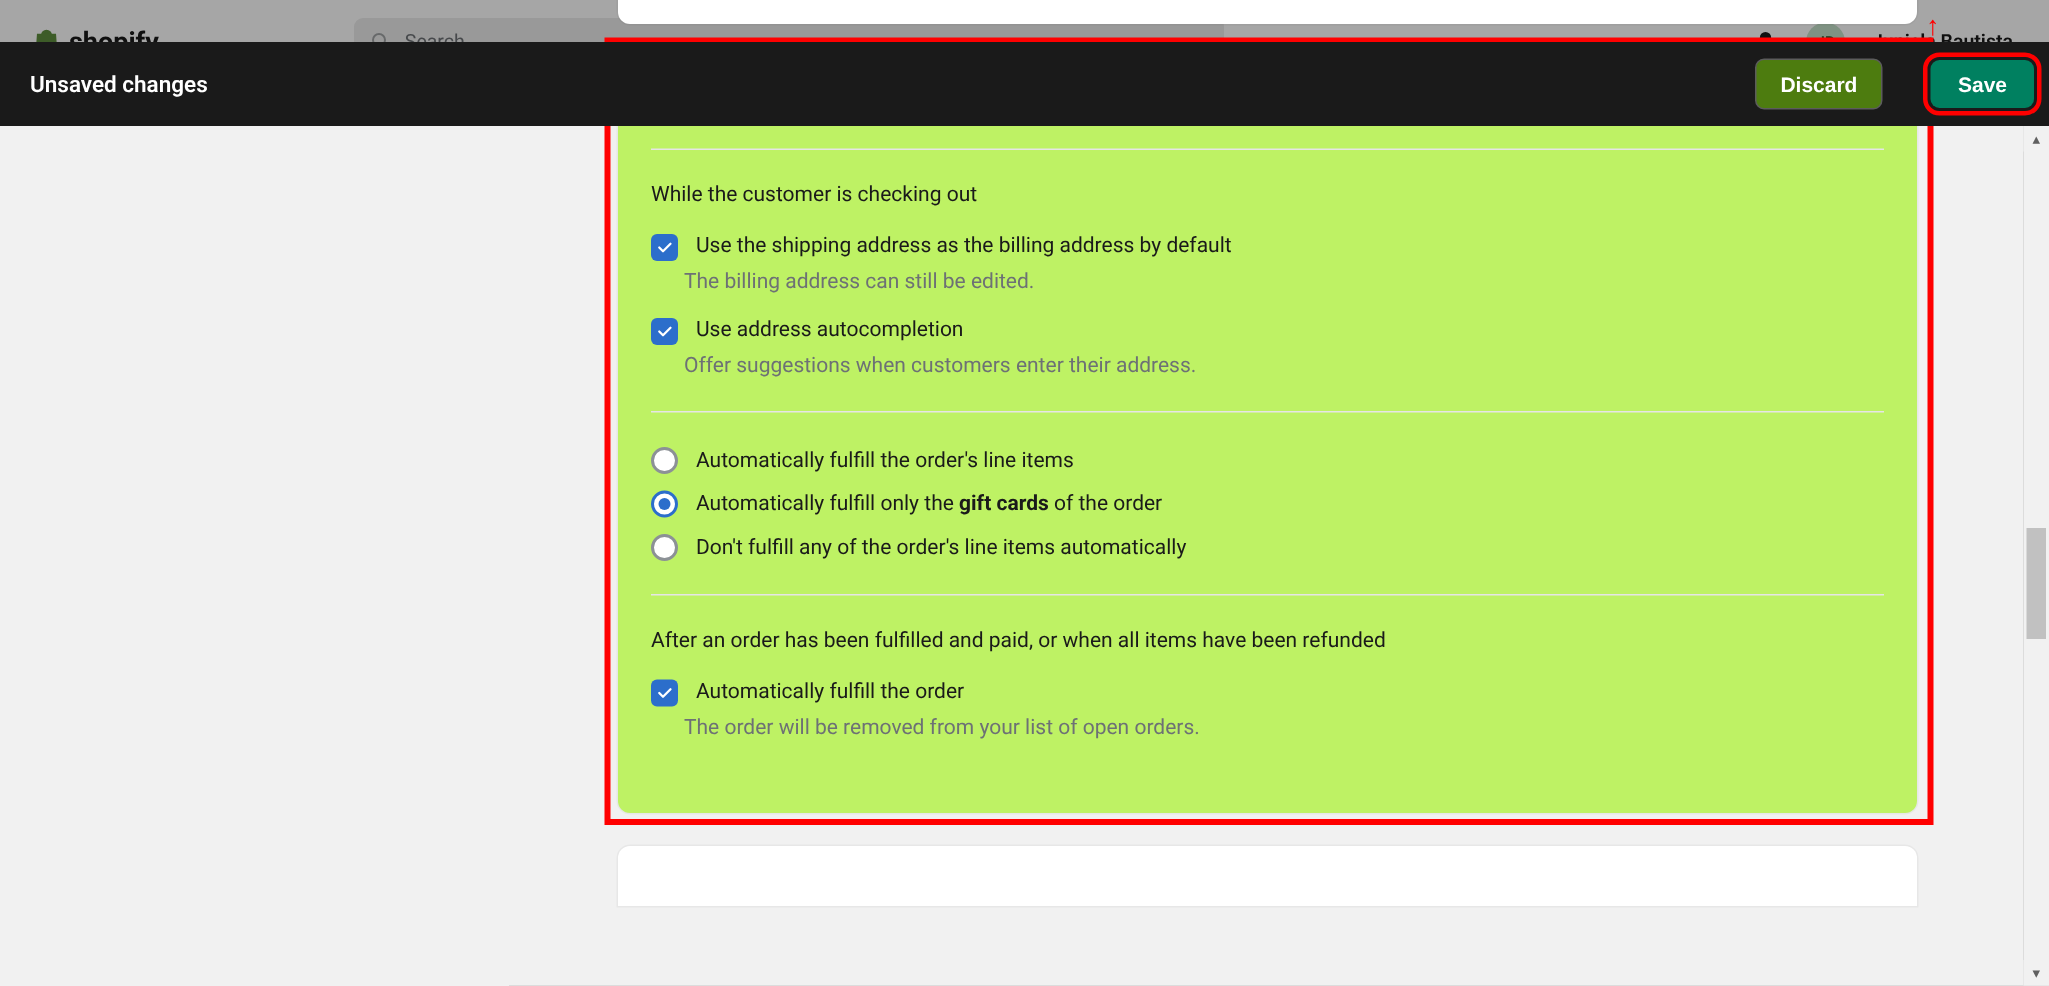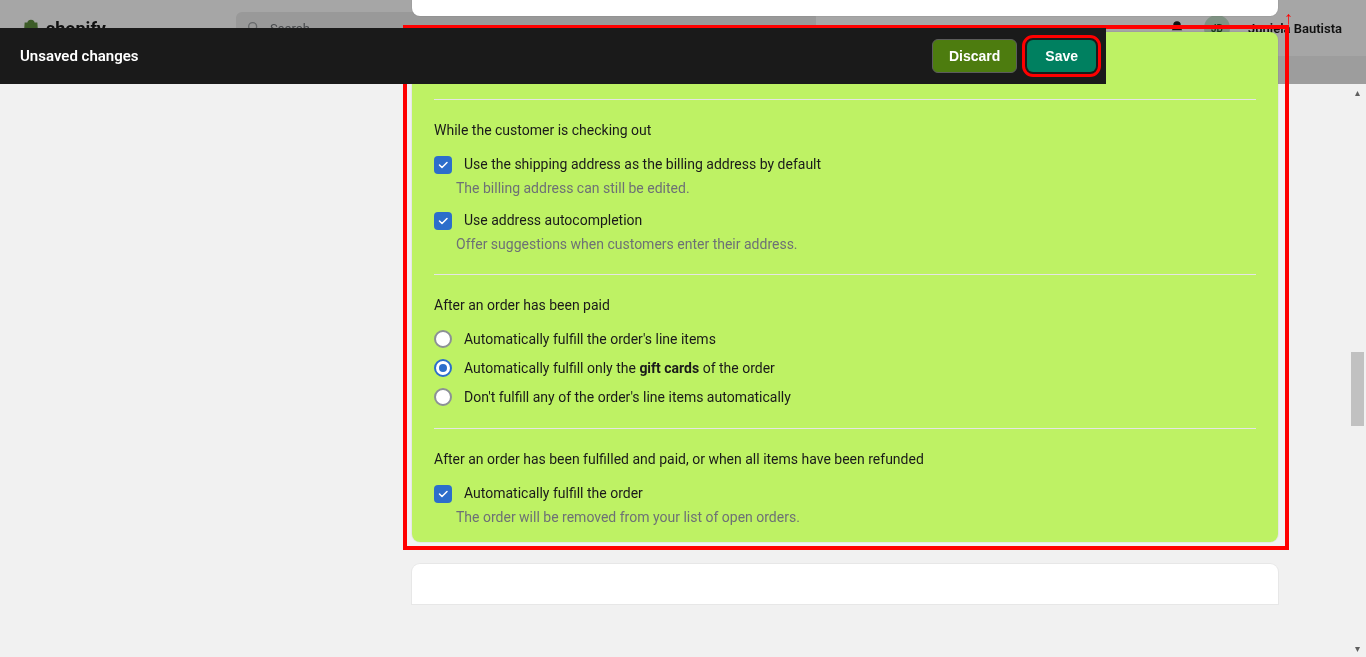--- a/index.html
+++ b/index.html
@@ -26,36 +26,36 @@
     display:flex; align-items:center; padding:0 10px; color:#6d7175; font-size:13px;
   }
   .search-icon { width:16px; height:16px; margin-right:8px; opacity:0.6;}
   .header-right { margin-left:auto; display:flex; align-items:center; gap:18px; margin-right:24px; color:#1a1a1a;}
   .bell-icon { width:18px; height:18px; }
   .avatar { width:26px; height:26px; border-radius:50%; background:#c4e0c9; color:#245b2b; font-size:10px; font-weight:600; display:flex; align-items:center; justify-content:center;}
   .username { font-size:13px; font-weight:600; }
 
   
   .unsaved-bar {
-    position:absolute; left:0; top:28px; width:1106px; height:56px;
+    position:absolute; left:0; top:28px; width:1366px; height:56px;
     background:#1a1a1a;
     display:flex; align-items:center; justify-content:space-between;
     padding:0 10px 0 20px;
     z-index:20;
   }
   .unsaved-title { color:#fff; font-size:15px; font-weight:600; }
   .bar-actions { display:flex; gap:10px; align-items:center; }
   .btn-discard {
     background:#4d7c0f; color:#fff; border:1px solid #5c5c5c; border-radius:6px;
     padding:8px 16px; font-size:14px; font-weight:600; cursor:pointer;
   }
   .btn-save {
     background:#008060; color:#fff; border:none; border-radius:6px;
     padding:8px 18px; font-size:14px; font-weight:600; cursor:pointer;
-    outline:3px solid #ff0000; outline-offset:2px;
+    outline:3px solid #ff0000; outline-offset:2px;margin-left:22px;
   }
 
   
   .page-bg {
     position:absolute; left:0; top:84px; width:1349px; height:573px;
     background:#f1f1f1; z-index:10;
   }
 
   
   .prev-card {
@@ -197,21 +197,20 @@
               <path d="M5 12l5 5L20 7" stroke="#fff" stroke-width="3" fill="none" stroke-linecap="round" stroke-linejoin="round"></path>
             </svg>
         </div>
         <span class="opt-label">Use address autocompletion</span>
       </div>
       <div class="opt-sub">Offer suggestions when customers enter their address.</div>
     </div>
   </div>
 
   <div class="section">
-    <div class="section-title">After an order has been paid</div>
 
     <div class="radio-row">
       <div class="radio"></div>
       <span class="radio-label"><span>Automatically fulfill the order's line items</span></span>
     </div>
     <div class="radio-row">
       <div class="radio selected"></div>
       <span class="radio-label"><span>Automatically fulfill only the </span><b>gift cards</b><span> of the order</span></span>
     </div>
     <div class="radio-row">

